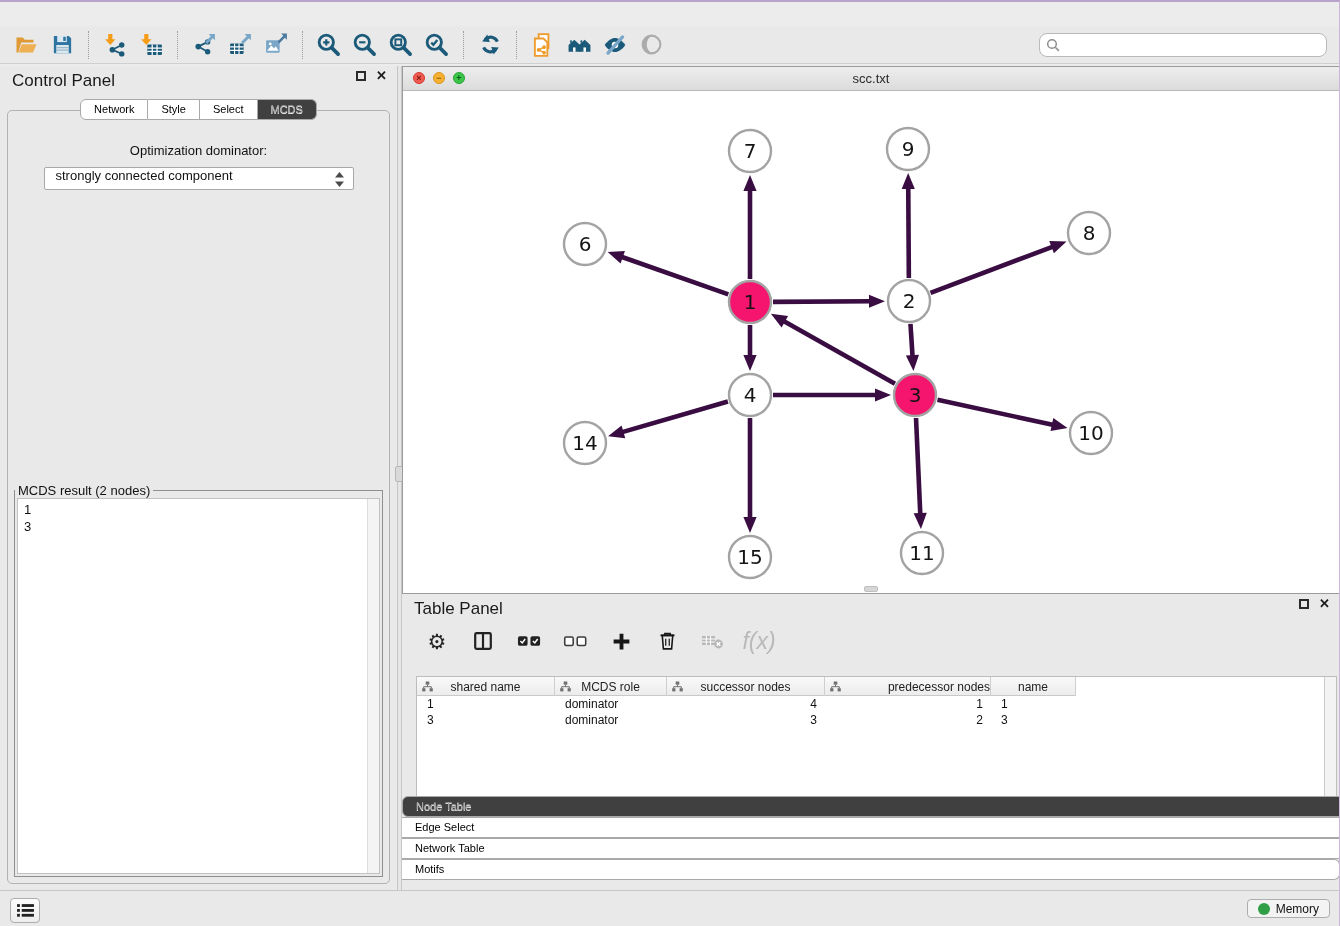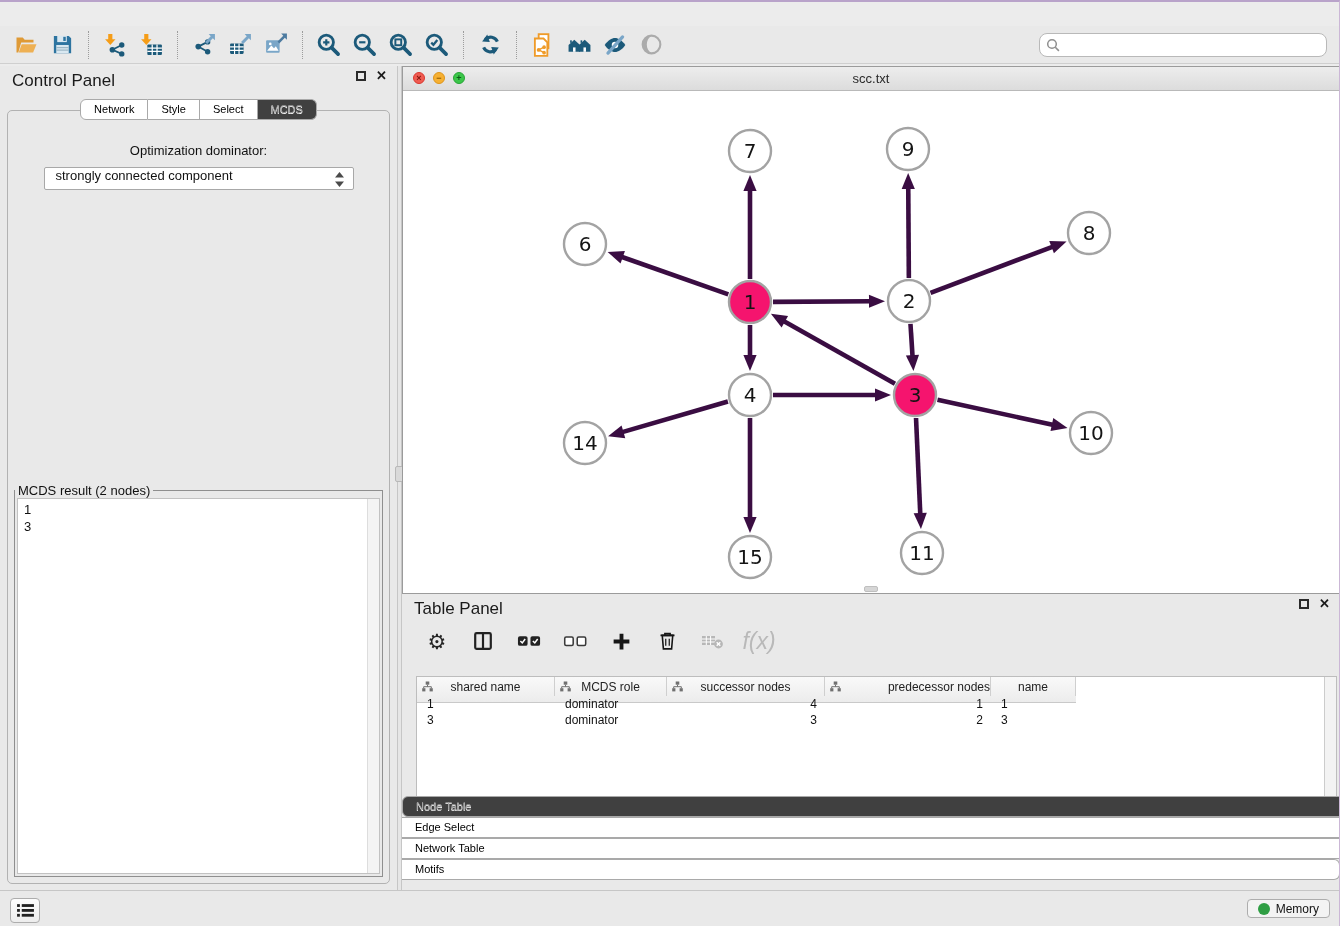--- a/index.html
+++ b/index.html
@@ -82,21 +82,21 @@
     background:#d6d6d6; border:1px solid #bfbfbf; border-radius:2px; }
   
   .table-panel { position:absolute; left:402px; top:592px; width:938px; height:296px; background:#e9e9e9; }
   .tp-toolbar { position:absolute; left:10px; top:26px; height:42px; display:flex; align-items:center; gap:20px;
     padding-left:12px; }
   .tp-icon { display:flex; align-items:center; justify-content:center; width:26px; height:30px; }
   .gear-char { font-size:21px; color:#262626; line-height:1; }
   .fx { font-family:Liberation Sans, sans-serif; font-style:italic; font-size:23px; color:#b9b9b9; }
   .tp-table { position:absolute; left:14px; right:3px; top:82px; bottom:42px; background:#fff;
     border:1px solid #bdbdbd; overflow:hidden; }
-  .tp-header { position:absolute; left:0; top:0; height:26px; display:flex;
+  .tp-header { position:absolute; left:0; top:0; height:19px; display:flex;
     background:linear-gradient(#f9f9f9,#ececec); border-bottom:1px solid #c9c9c9; }
   .th-cell { position:relative; height:19px; border-right:1px solid #cfcfcf; display:flex;
     align-items:center; justify-content:center; font-size:12px; color:#222; }
   .th-cell .mini-icon { position:absolute; left:5px; top:4px; }
   .tp-rows { position:absolute; left:0; top:19px; right:0; }
   .t-row { display:flex; height:16px; align-items:center; }
   .t-cell { font-size:12px; color:#111; overflow:hidden; white-space:nowrap; }
   .tp-scroll { position:absolute; right:0; top:0; bottom:0; width:12px; background:#f3f3f3;
     border-left:1px solid #ccc; }
   .tp-footer { position:absolute; left:0; right:0; bottom:10px; display:flex; justify-content:center;flex-direction:column; }

